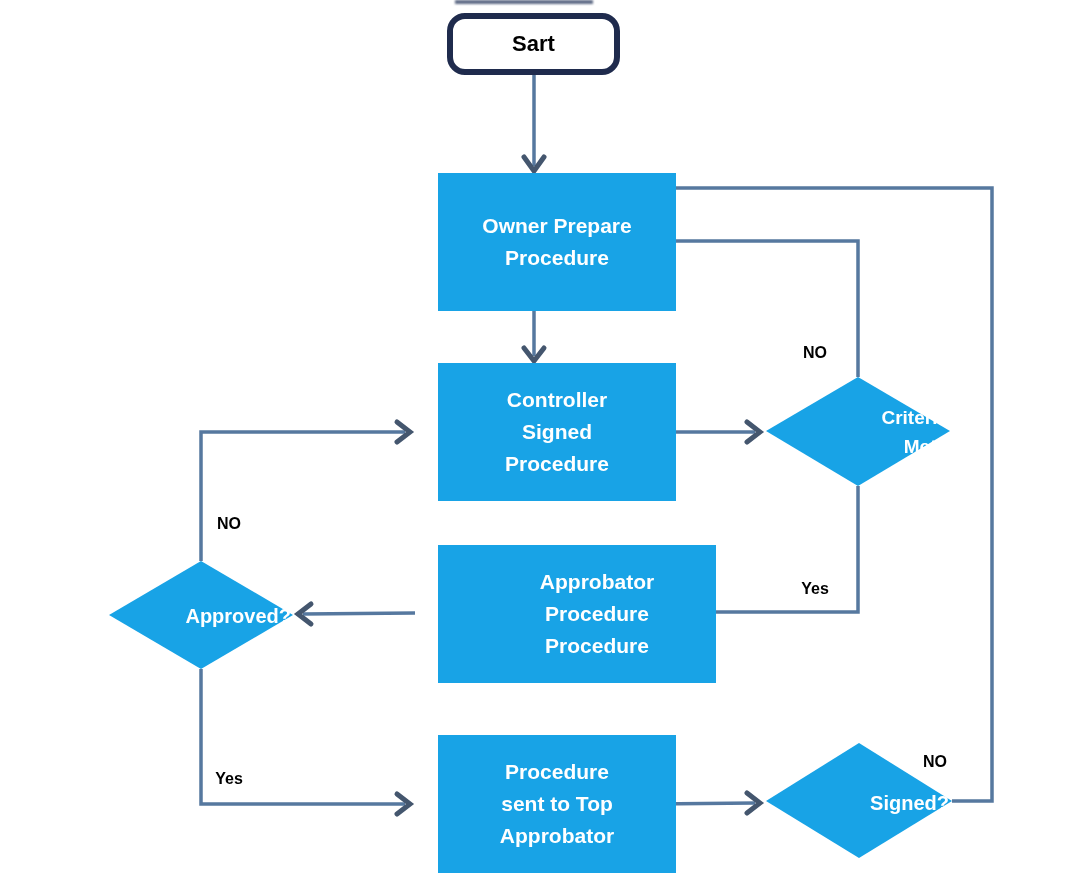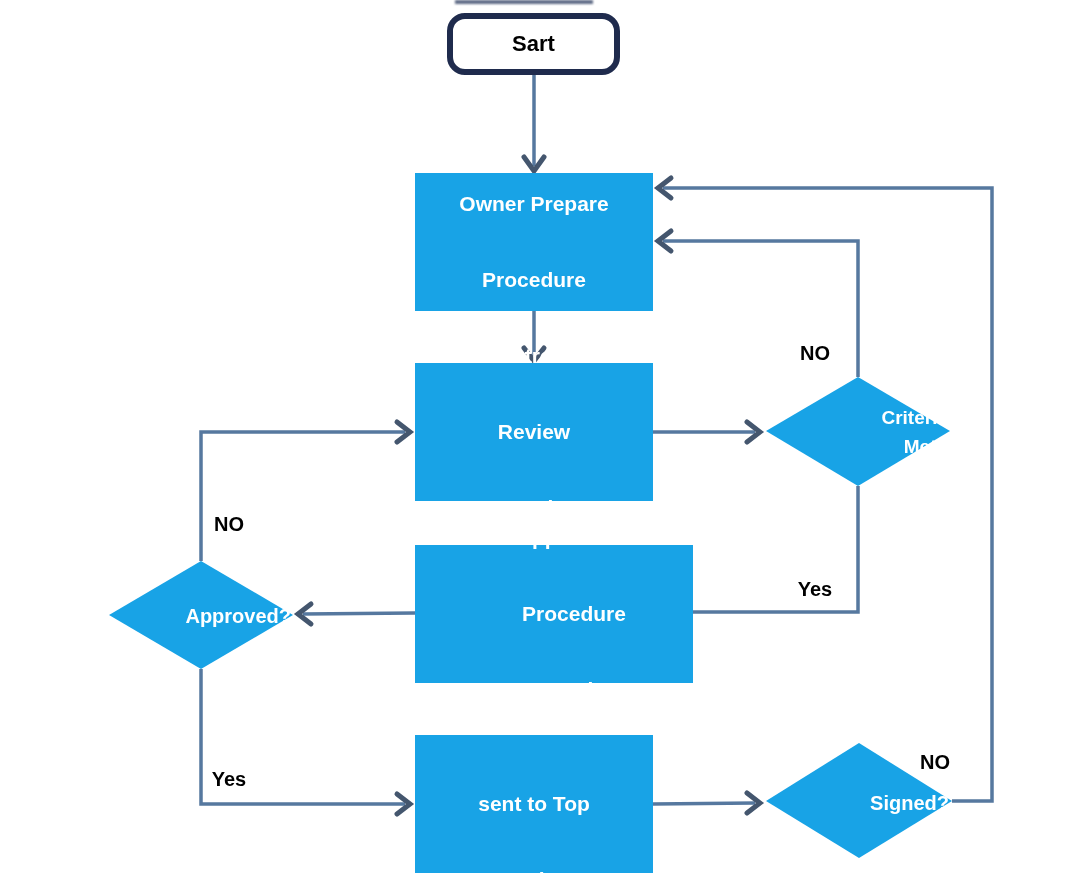--- a/index.html
+++ b/index.html
@@ -7,37 +7,37 @@
     position:relative;width:1080px;height:896px;overflow:hidden;
     background:var(--background,#fff);
     font-family:"Liberation Sans","DejaVu Sans",sans-serif;
   }
   #edges{position:absolute;left:0;top:0;width:1080px;height:896px;}
   .connector{fill:none;stroke:var(--connector,#56789f);stroke-width:3.5;}
   .arrowhead{fill:none;stroke:var(--arrowhead,#44566e);stroke-width:5;stroke-linecap:round;stroke-linejoin:miter;}
   .diamond{fill:var(--node-fill,#18a3e6);}
   .node{position:absolute;display:flex;flex-direction:column;justify-content:center;text-align:center;}
   .process{
-    left:415px;width:238px;height:138px;
+    left:438px;width:238px;height:138px;
     background:var(--node-fill,#18a3e6);
-    color:var(--node-text,#fff);font-weight:bold;font-size:21px;line-height:32px;gap:44px;
+    color:var(--node-text,#fff);font-weight:bold;font-size:21px;line-height:32px;
   }
   .start{
     left:447px;top:13px;width:173px;height:62px;box-sizing:border-box;
     background:var(--start-fill,#fff);
     border:6px solid var(--start-border,#1f2b4d);border-radius:18px;
     color:var(--start-text,#000);font-weight:bold;font-size:22px;
   }
   .diamond-label{
     position:absolute;text-align:right;
     color:var(--node-text,#fff);font-weight:bold;font-size:19px;line-height:29px;
   }
   .edge-label{
     position:absolute;width:70px;text-align:center;
-    color:var(--edge-label-color,#000);font-weight:bold;font-size:20px;line-height:26px;
+    color:var(--edge-label-color,#000);font-weight:bold;font-size:16px;line-height:26px;
   }
   .top-artifact{position:absolute;left:455px;top:0;width:138px;height:4px;background:#2a3a5e;opacity:.75;filter:blur(1px);}
 </style>
 </head>
 <body>
 
 <div id="canvas">
 
   <svg id="edges" viewBox="0 0 1080 896">
 
@@ -82,21 +82,21 @@
     <span>Sart</span>
   </div>
 
   <div class="node process" style="top:173px;">
     <div>Owner Prepare</div>
     <div>Procedure</div>
   </div>
 
   <div class="node process" style="top:363px;">
     <div>Controller</div>
-    <div>Review</div>
+    <div>Signed</div>
     <div>Procedure</div>
   </div>
 
   <div class="node process" style="top:545px;padding-left:40px;">
     <div>Approbator</div>
     <div>Procedure</div>
     <div>Procedure</div>
   </div>
 
   <div class="node process" style="top:735px;">

